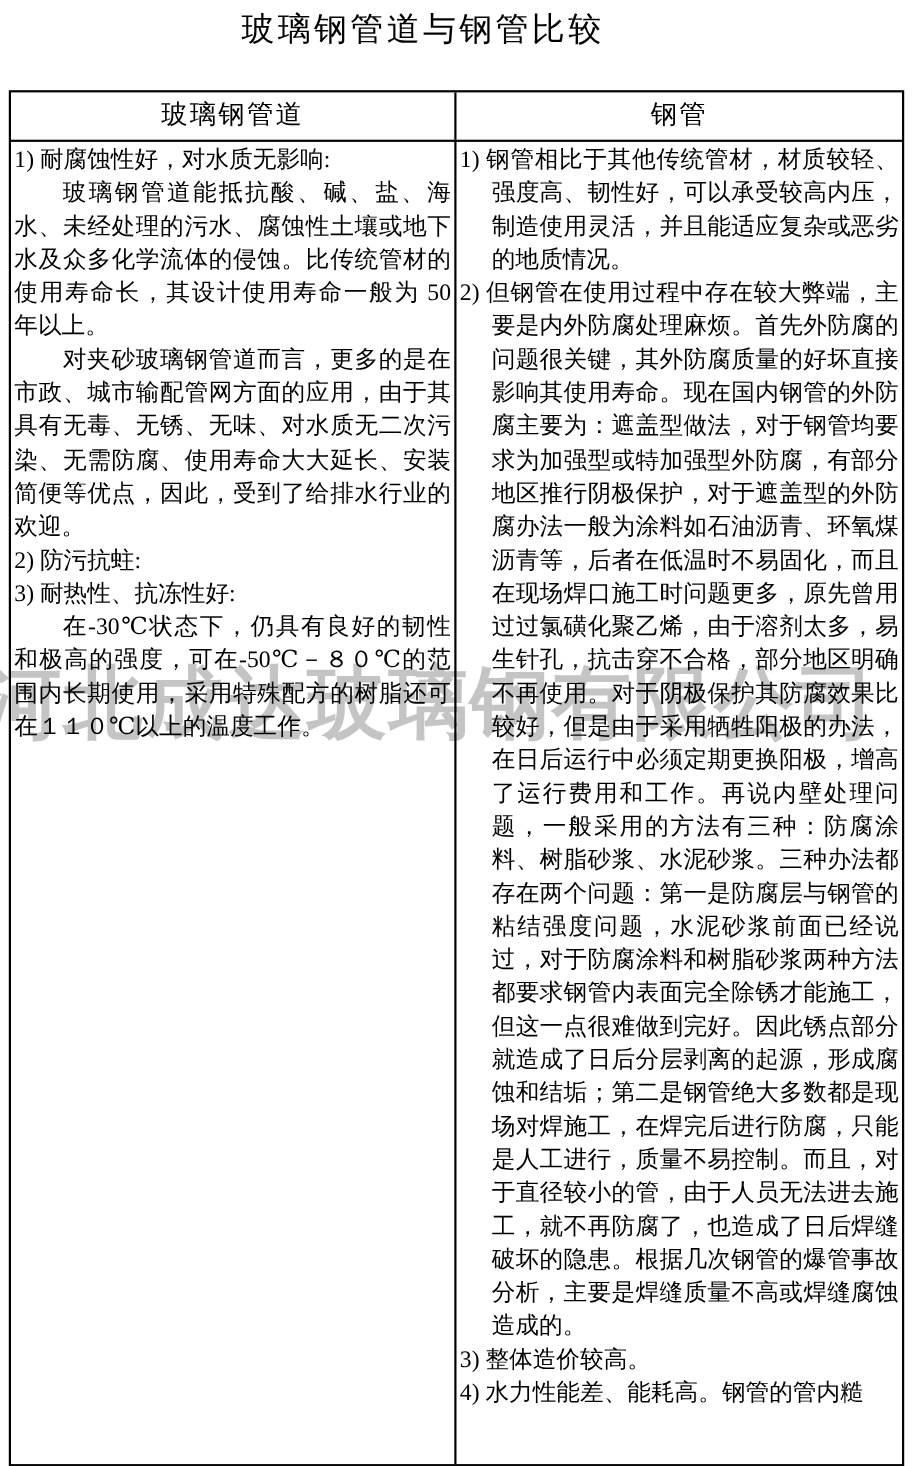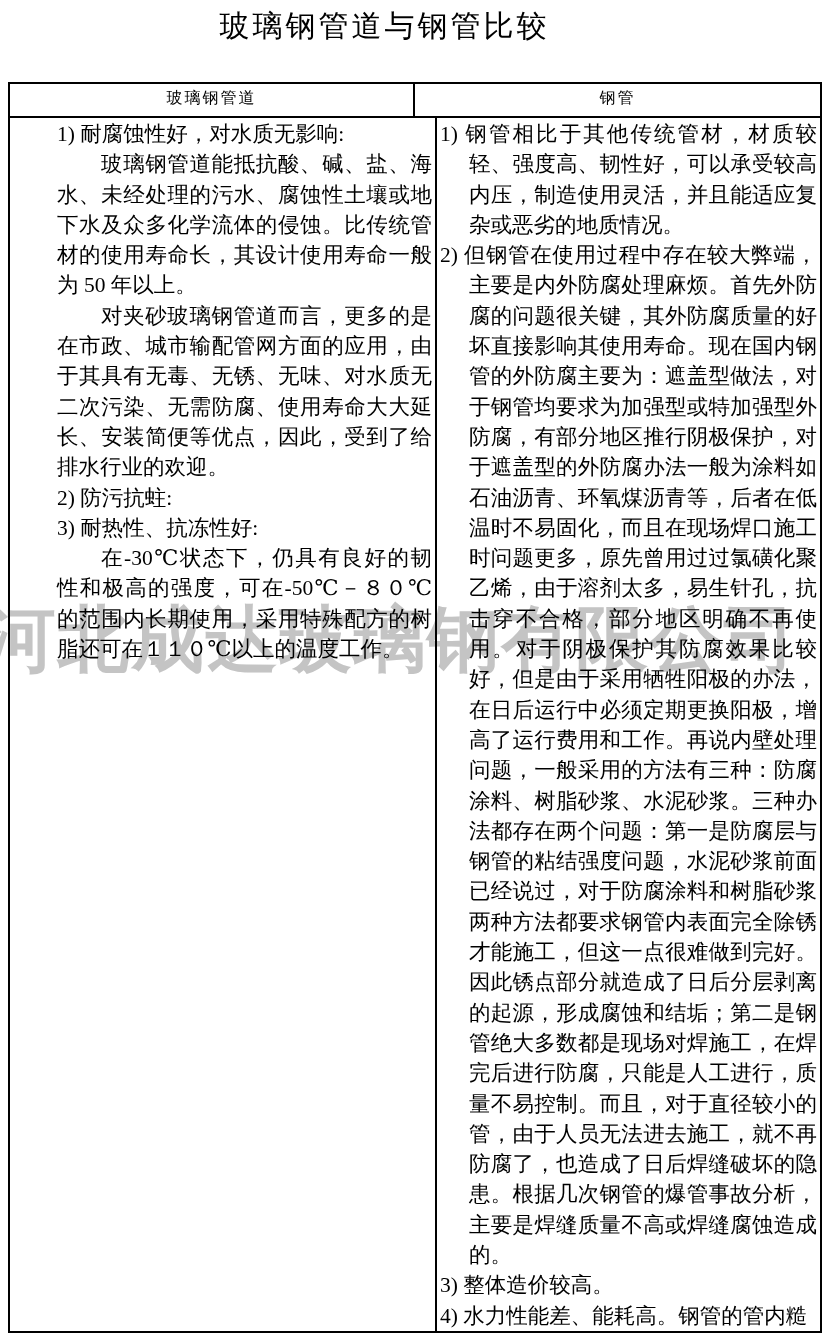--- a/index.html
+++ b/index.html
@@ -38,26 +38,26 @@
     width: 814px; height: 1251px;
     border: 2px solid #000;
     display: flex;
     flex-direction: column;
     background: transparent;
   }
   .table-header { display: flex; border-bottom: 2px solid #000; flex: 0 0 auto; }
   .header-cell {
     flex: 1 1 50%;
     text-align: center;
-    font-size: 16px;
+    font-size: 24px;
     padding: 4px 0 7px 0;
     letter-spacing: 2px;
   }
   .header-cell.left { border-right: 2px solid #000; }
-  .table-body { display: flex; flex: 1 1 auto; overflow: hidden; padding-left: 44px; }
+  .table-body { display: flex; flex: 1 1 auto; overflow: hidden; }
   .col {
     flex: 1 1 50%;
     padding: 1px 3px 0 3px;
     font-size: 21.5px;
     line-height: 30.3px;
     text-align: justify;
     overflow: hidden;
   }
   .col.left { border-right: 2px solid #000; }
   .para { text-indent: 2.05em; }

